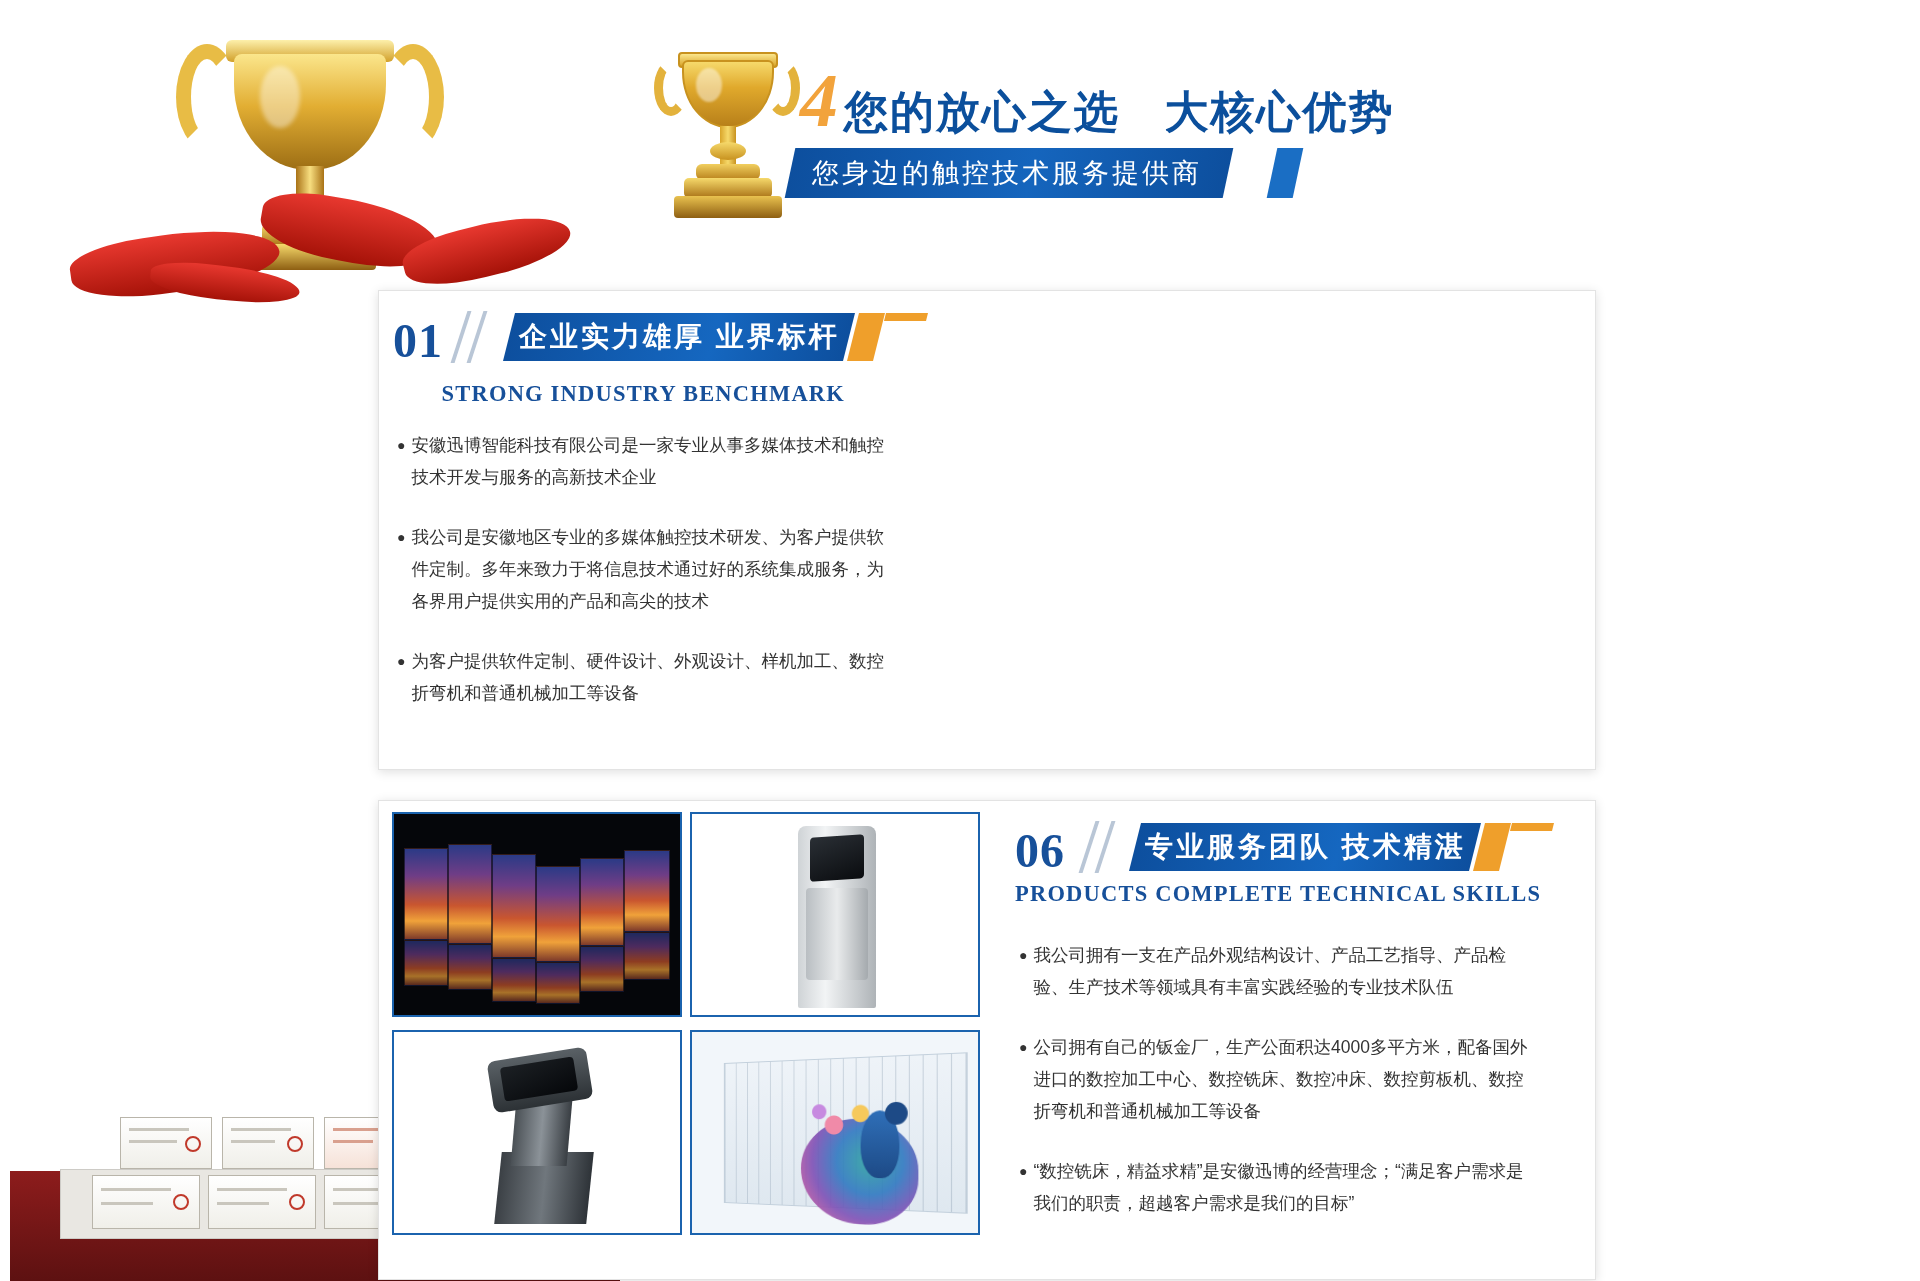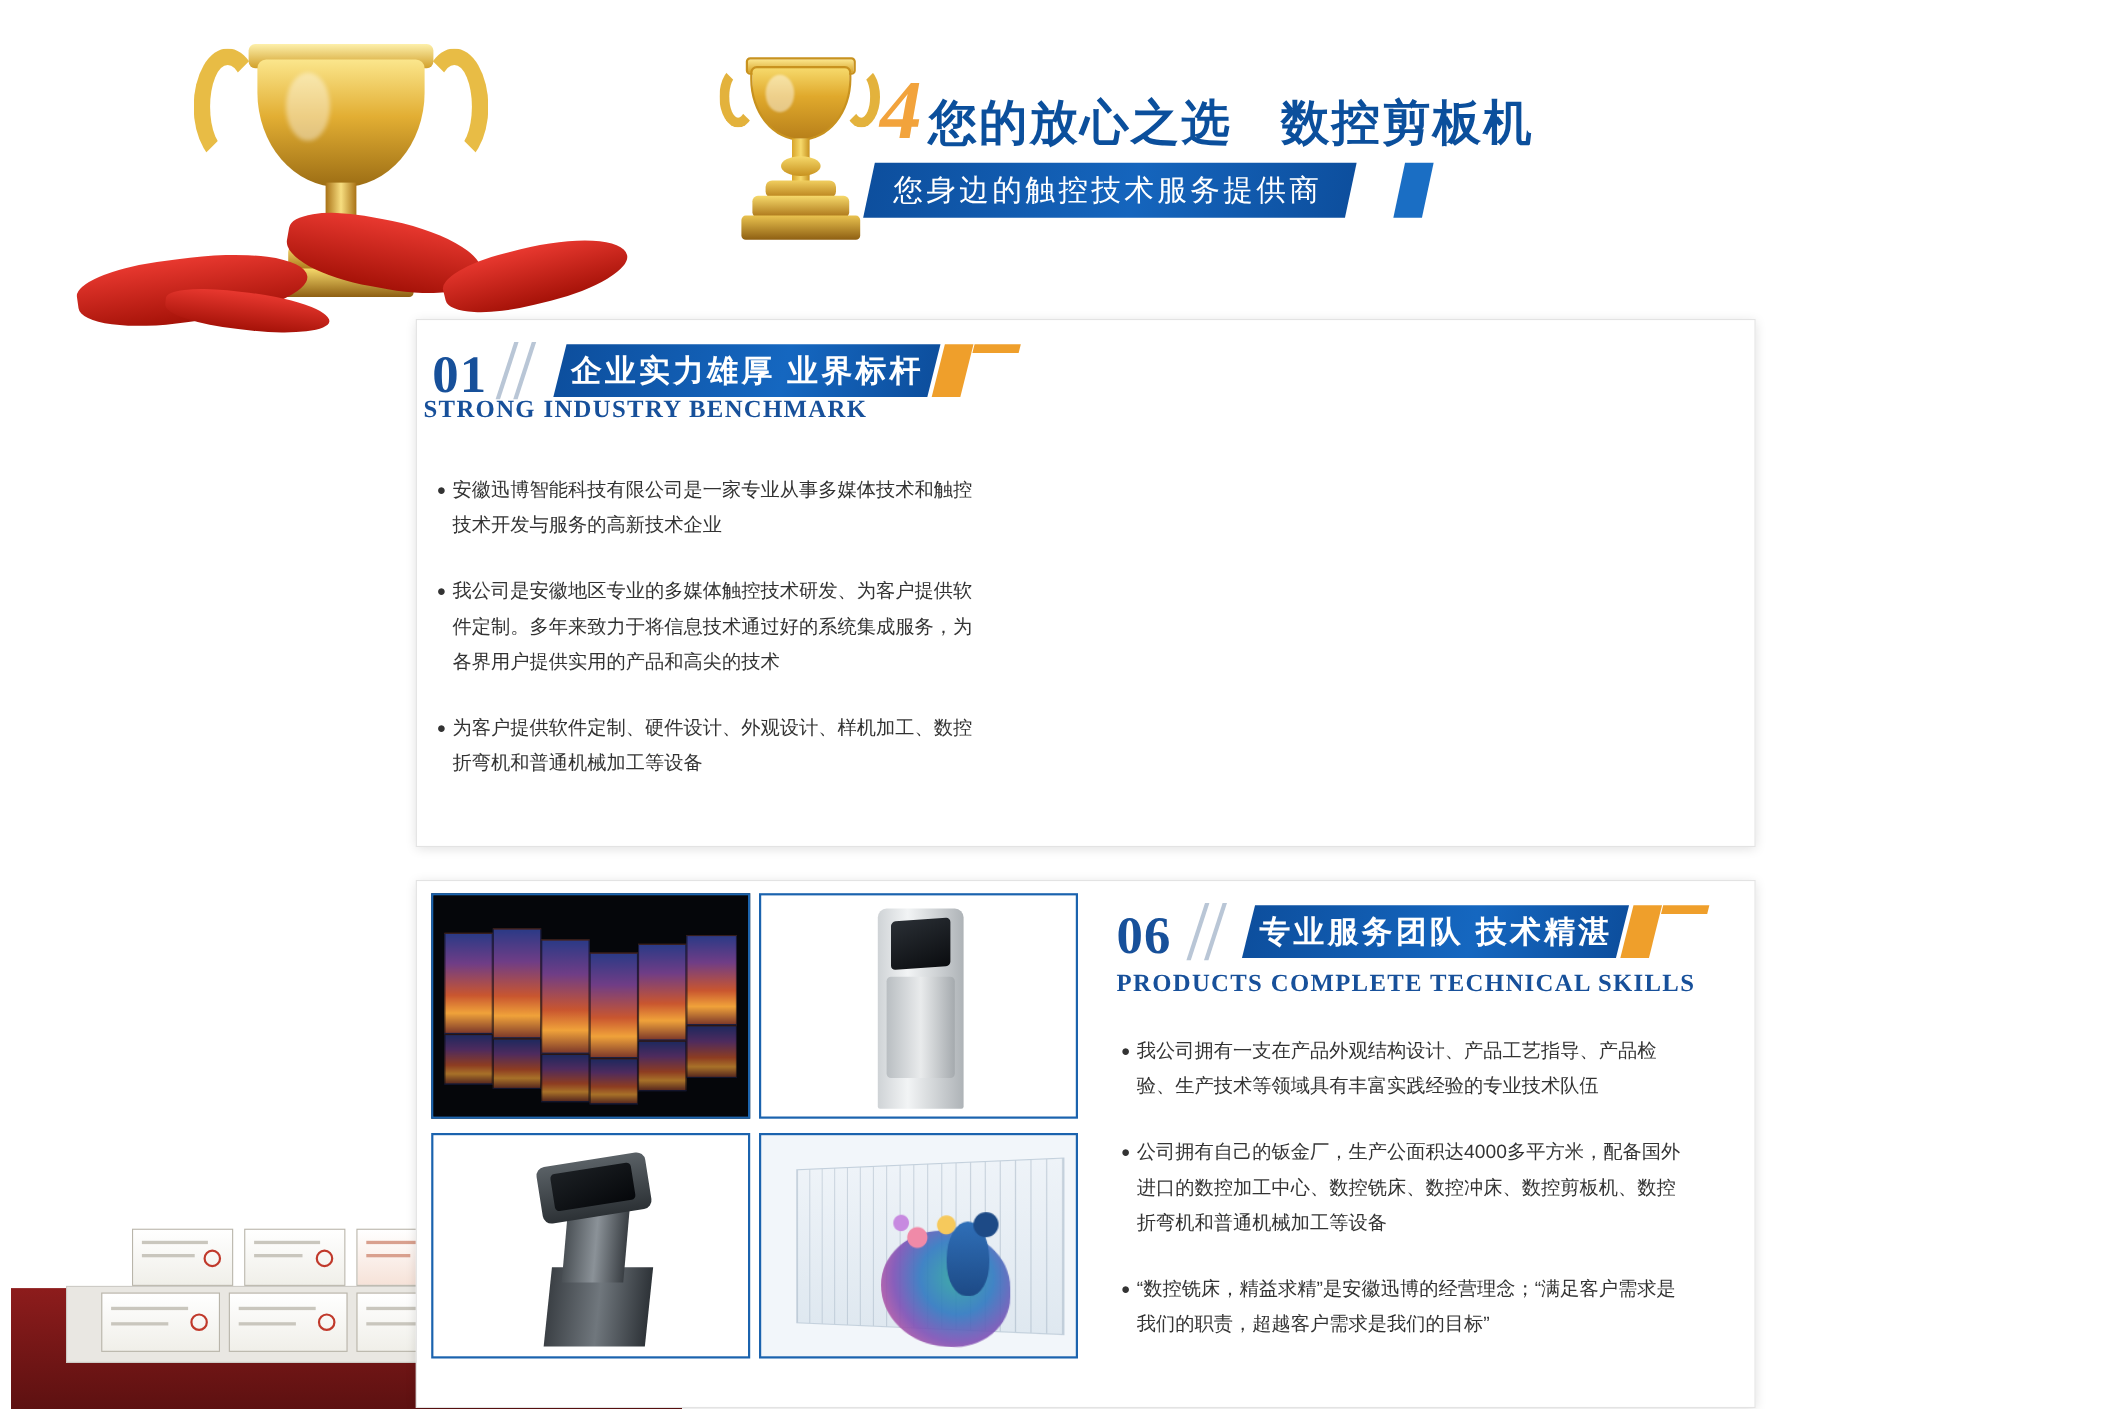--- a/index.html
+++ b/index.html
@@ -426,21 +426,21 @@
       <div class="cup-base1"></div>
       <div class="cup-base2"></div>
       <div class="cup-base3"></div>
     </div>
 
     <div class="title-row">
       <div class="big-num">4</div>
       <div class="title-main">
         <span>您的放心之选</span>
         <span class="gap"></span>
-        <span>数控剪板机</span>
+        <span>大核心优势</span>
       </div>
     </div>
 
     <div class="subtitle-bar">
       <span>您身边的触控技术服务提供商</span>
     </div>
     <div class="subtitle-tail"></div>
   </div>
 
   <div class="card" id="card-01">
@@ -450,21 +450,21 @@
         <i></i>
         <i></i>
       </div>
 
     <div class="banner" style="left:130px; top:22px; width:340px;">
       <span>企业实力雄厚  业界标杆</span>
     </div>
     <div class="banner-tail" style="left:474px; top:22px;"></div>
     <div class="banner-stripe" style="left:506px; top:22px; width:42px;"></div>
 
-    <div class="banner-en" style="left:6px; top:68px; width:460px; text-align:left;">STRONG INDUSTRY BENCHMARK</div>
+    <div class="banner-en" style="left:6px; top:90px; width:460px; text-align:right;">STRONG INDUSTRY BENCHMARK</div>
 
     <div class="bullets" style="left:18px; top:138px; width:488px;">
       <div class="bullet">
         <span class="dot">●</span>
         <span class="txt">安徽迅博智能科技有限公司是一家专业从事多媒体技术和触控技术开发与服务的高新技术企业</span>
       </div>
       <div class="bullet">
         <span class="dot">●</span>
         <span class="txt">我公司是安徽地区专业的多媒体触控技术研发、为客户提供软件定制。多年来致力于将信息技术通过好的系统集成服务，为各界用户提供实用的产品和高尖的技术</span>
       </div>

